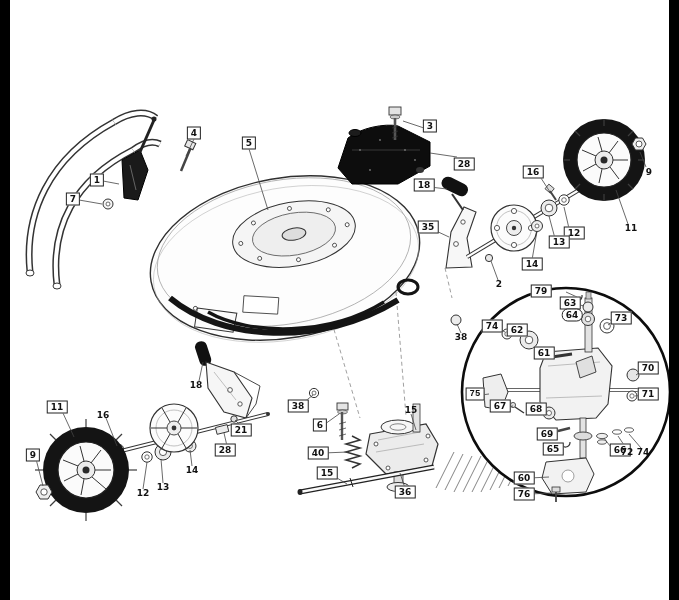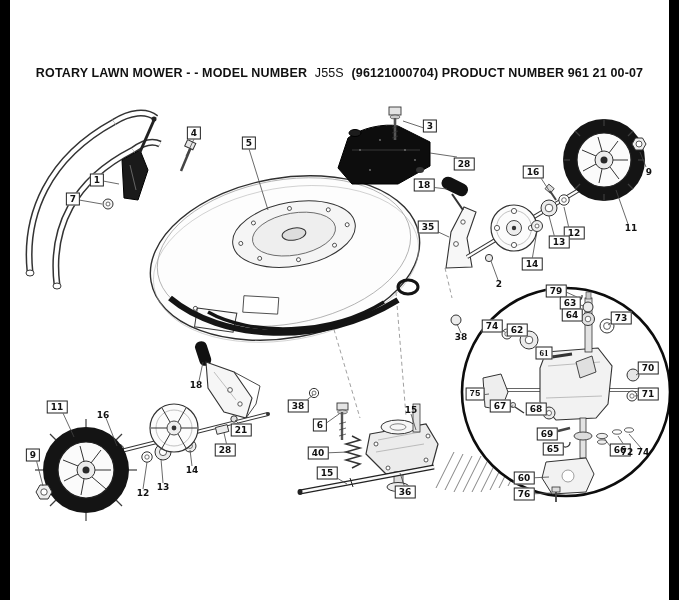--- a/index.html
+++ b/index.html
@@ -26,25 +26,20 @@
   }
   .callout.boxed { border:1px solid #222; background:#fff; padding:1px 3px; }
 </style>
 </head>
 <body>
 
 <div class="canvas">
   <div class="frame-bar frame-left"></div>
   <div class="frame-bar frame-right"></div>
 
-  <div class="title">
-    <span>ROTARY LAWN MOWER - - MODEL NUMBER</span>
-    <span class="model">J55S</span>
-    <span>(96121000704) PRODUCT NUMBER 961 21 00-07</span>
-  </div>
 
   <svg class="art" width="679" height="600" viewBox="0 0 679 600">
 
     <g stroke="#666" stroke-width="0.8">
       <line x1="436" y1="488" x2="454" y2="452"></line>
         <line x1="445" y1="490" x2="463" y2="454"></line>
       <line x1="454" y1="492" x2="472" y2="456"></line>
         <line x1="463" y1="492" x2="481" y2="456"></line>
       <line x1="472" y1="492" x2="490" y2="456"></line>
         <line x1="481" y1="492" x2="499" y2="456"></line>
@@ -411,28 +406,28 @@
       <div class="callout boxed" style="left: 533px; top: 172px;">16</div>
       <div class="callout" style="left: 649px; top: 172px;">9</div>
       <div class="callout boxed" style="left: 97px; top: 180px;">1</div>
       <div class="callout boxed" style="left: 73px; top: 199px;">7</div>
       <div class="callout boxed" style="left: 428px; top: 227px;">35</div>
       <div class="callout boxed" style="left: 574px; top: 233px;">12</div>
       <div class="callout boxed" style="left: 559px; top: 242px;">13</div>
       <div class="callout" style="left: 631px; top: 228px;">11</div>
       <div class="callout boxed" style="left: 532px; top: 264px;">14</div>
       <div class="callout" style="left: 499px; top: 284px;">2</div>
-      <div class="callout boxed" style="left: 556px; top: 291px;">79</div>
+      <div class="callout boxed" style="left: 541px; top: 291px;">79</div>
       <div class="callout boxed" style="left: 570px; top: 303px;">63</div>
-      <div class="callout boxed" style="left: 572px; top: 315px;">64</div>
+      <div class="callout boxed" style="left: 572px; top: 315px; border-radius: 6px;">64</div>
       <div class="callout boxed" style="left: 621px; top: 318px;">73</div>
       <div class="callout boxed" style="left: 492px; top: 326px;">74</div>
       <div class="callout boxed" style="left: 517px; top: 330px;">62</div>
       <div class="callout" style="left: 461px; top: 337px;">38</div>
-      <div class="callout boxed" style="left: 544px; top: 353px; font-family: Liberation Serif, serif;">61</div>
+      <div class="callout boxed" style="left: 544px; top: 353px;">61</div>
       <div class="callout boxed" style="left: 648px; top: 368px;">70</div>
       <div class="callout boxed" style="left: 648px; top: 394px;">71</div>
       <div class="callout boxed" style="left: 475px; top: 394px; font-family: Liberation Mono, monospace;">75</div>
       <div class="callout boxed" style="left: 500px; top: 406px;">67</div>
       <div class="callout boxed" style="left: 536px; top: 409px;">68</div>
       <div class="callout boxed" style="left: 547px; top: 434px;">69</div>
       <div class="callout boxed" style="left: 553px; top: 449px;">65</div>
       <div class="callout boxed" style="left: 612px; top: 450px; margin-left: 8px;">66</div>
       <div class="callout" style="left: 627px; top: 452px;">72</div>
       <div class="callout" style="left: 643px; top: 452px;">74</div>

